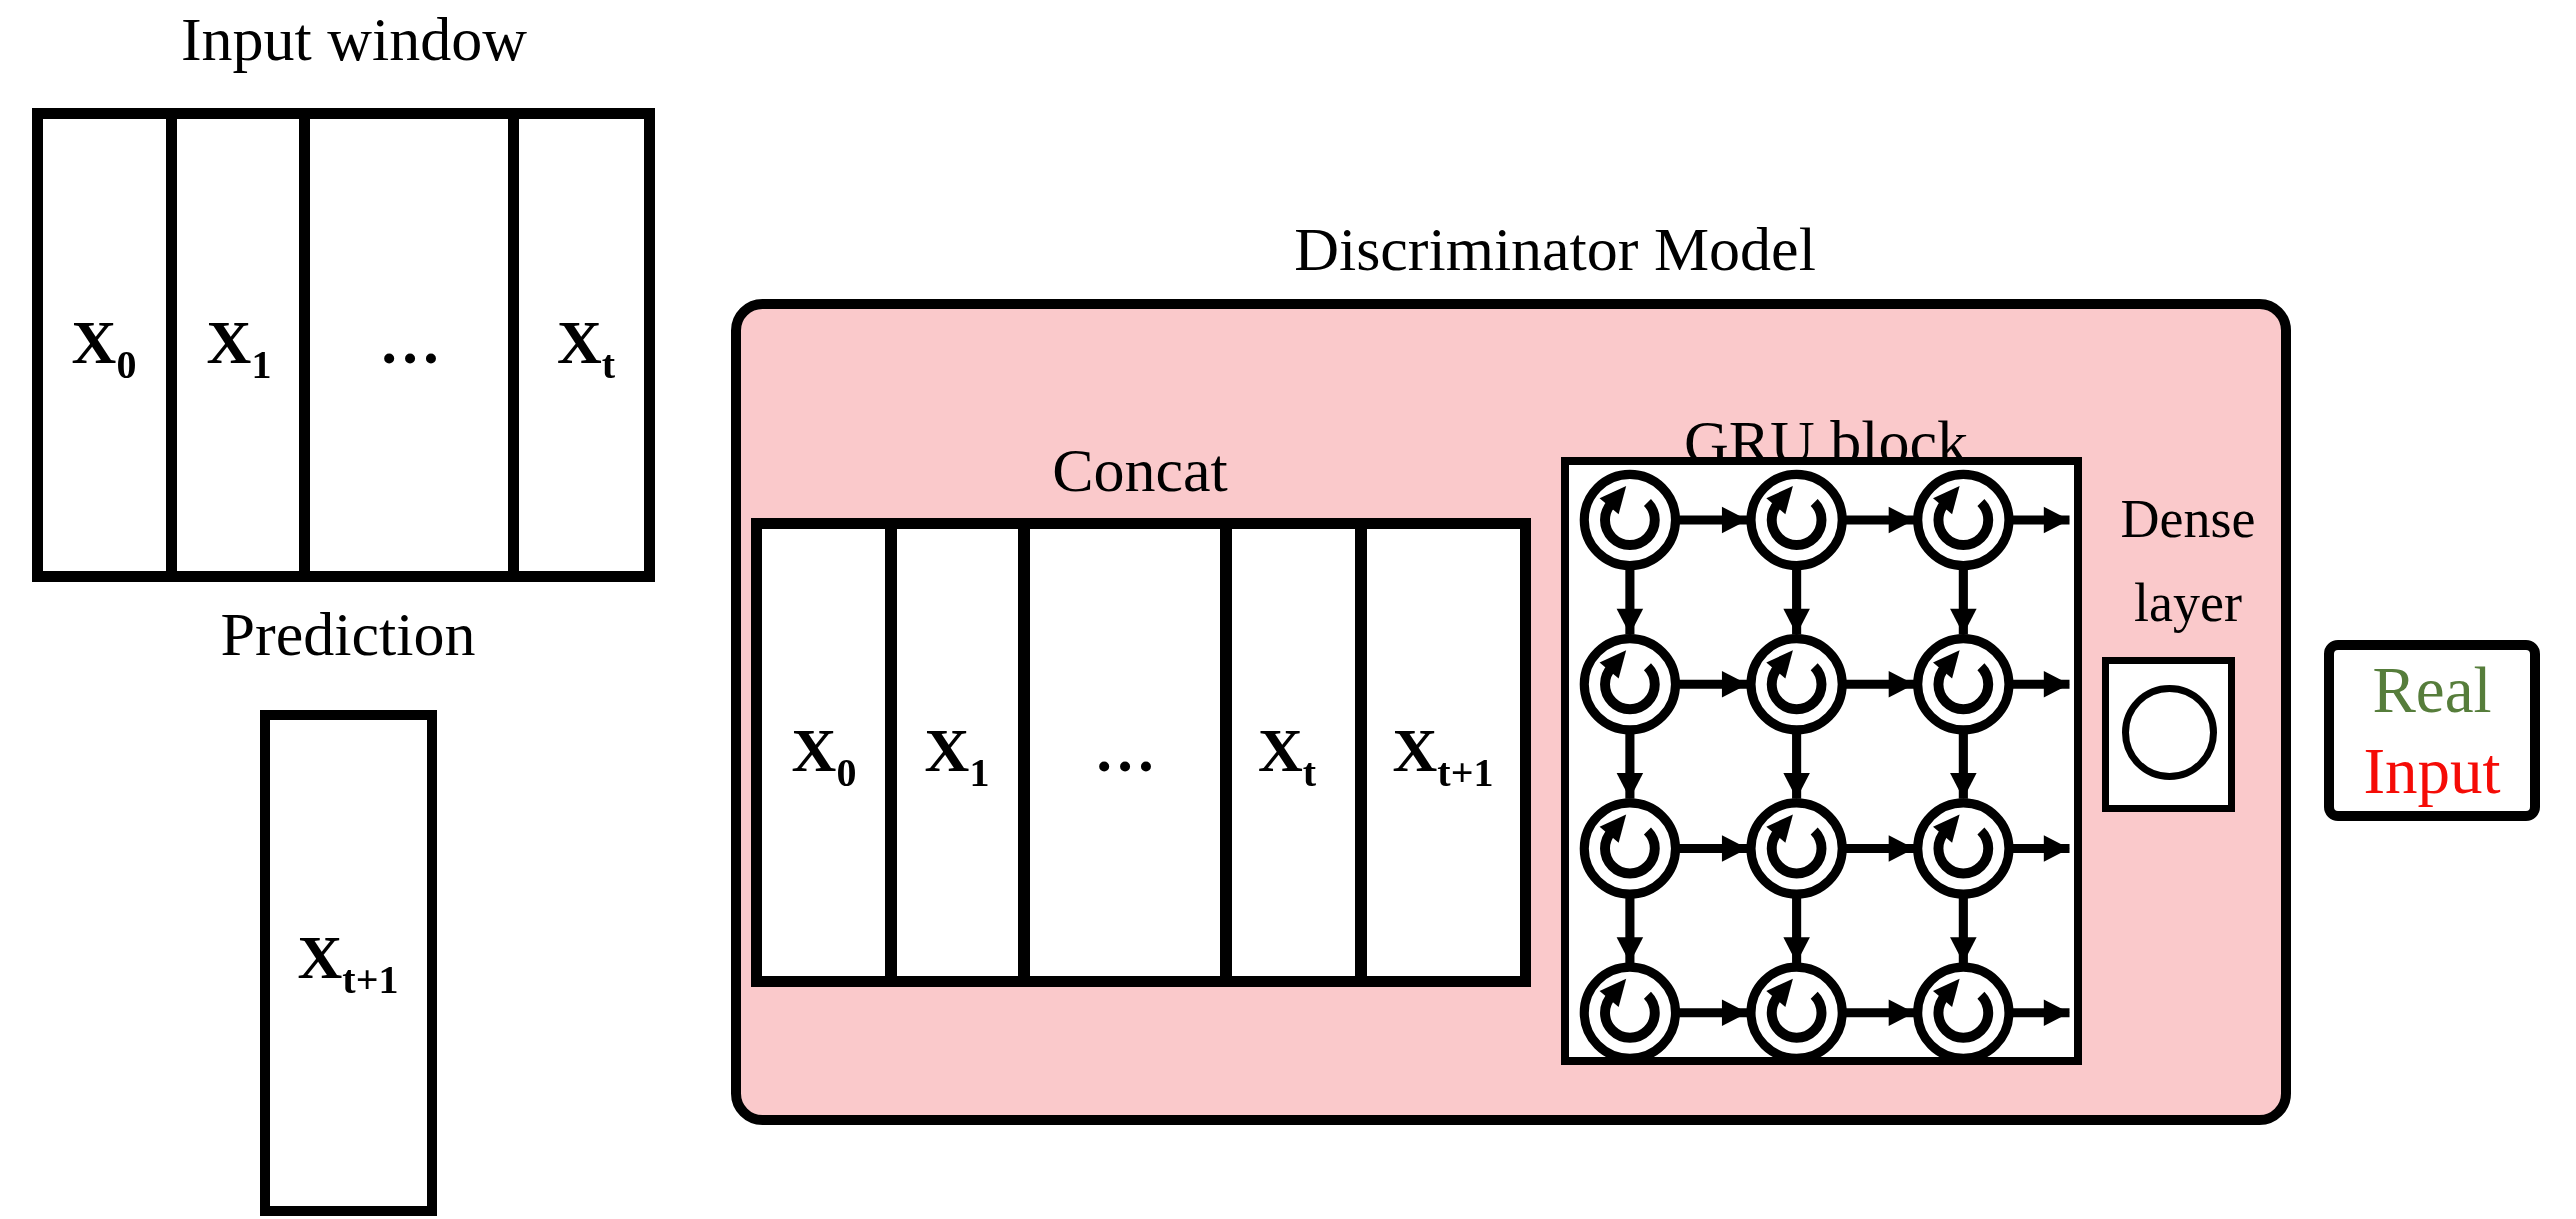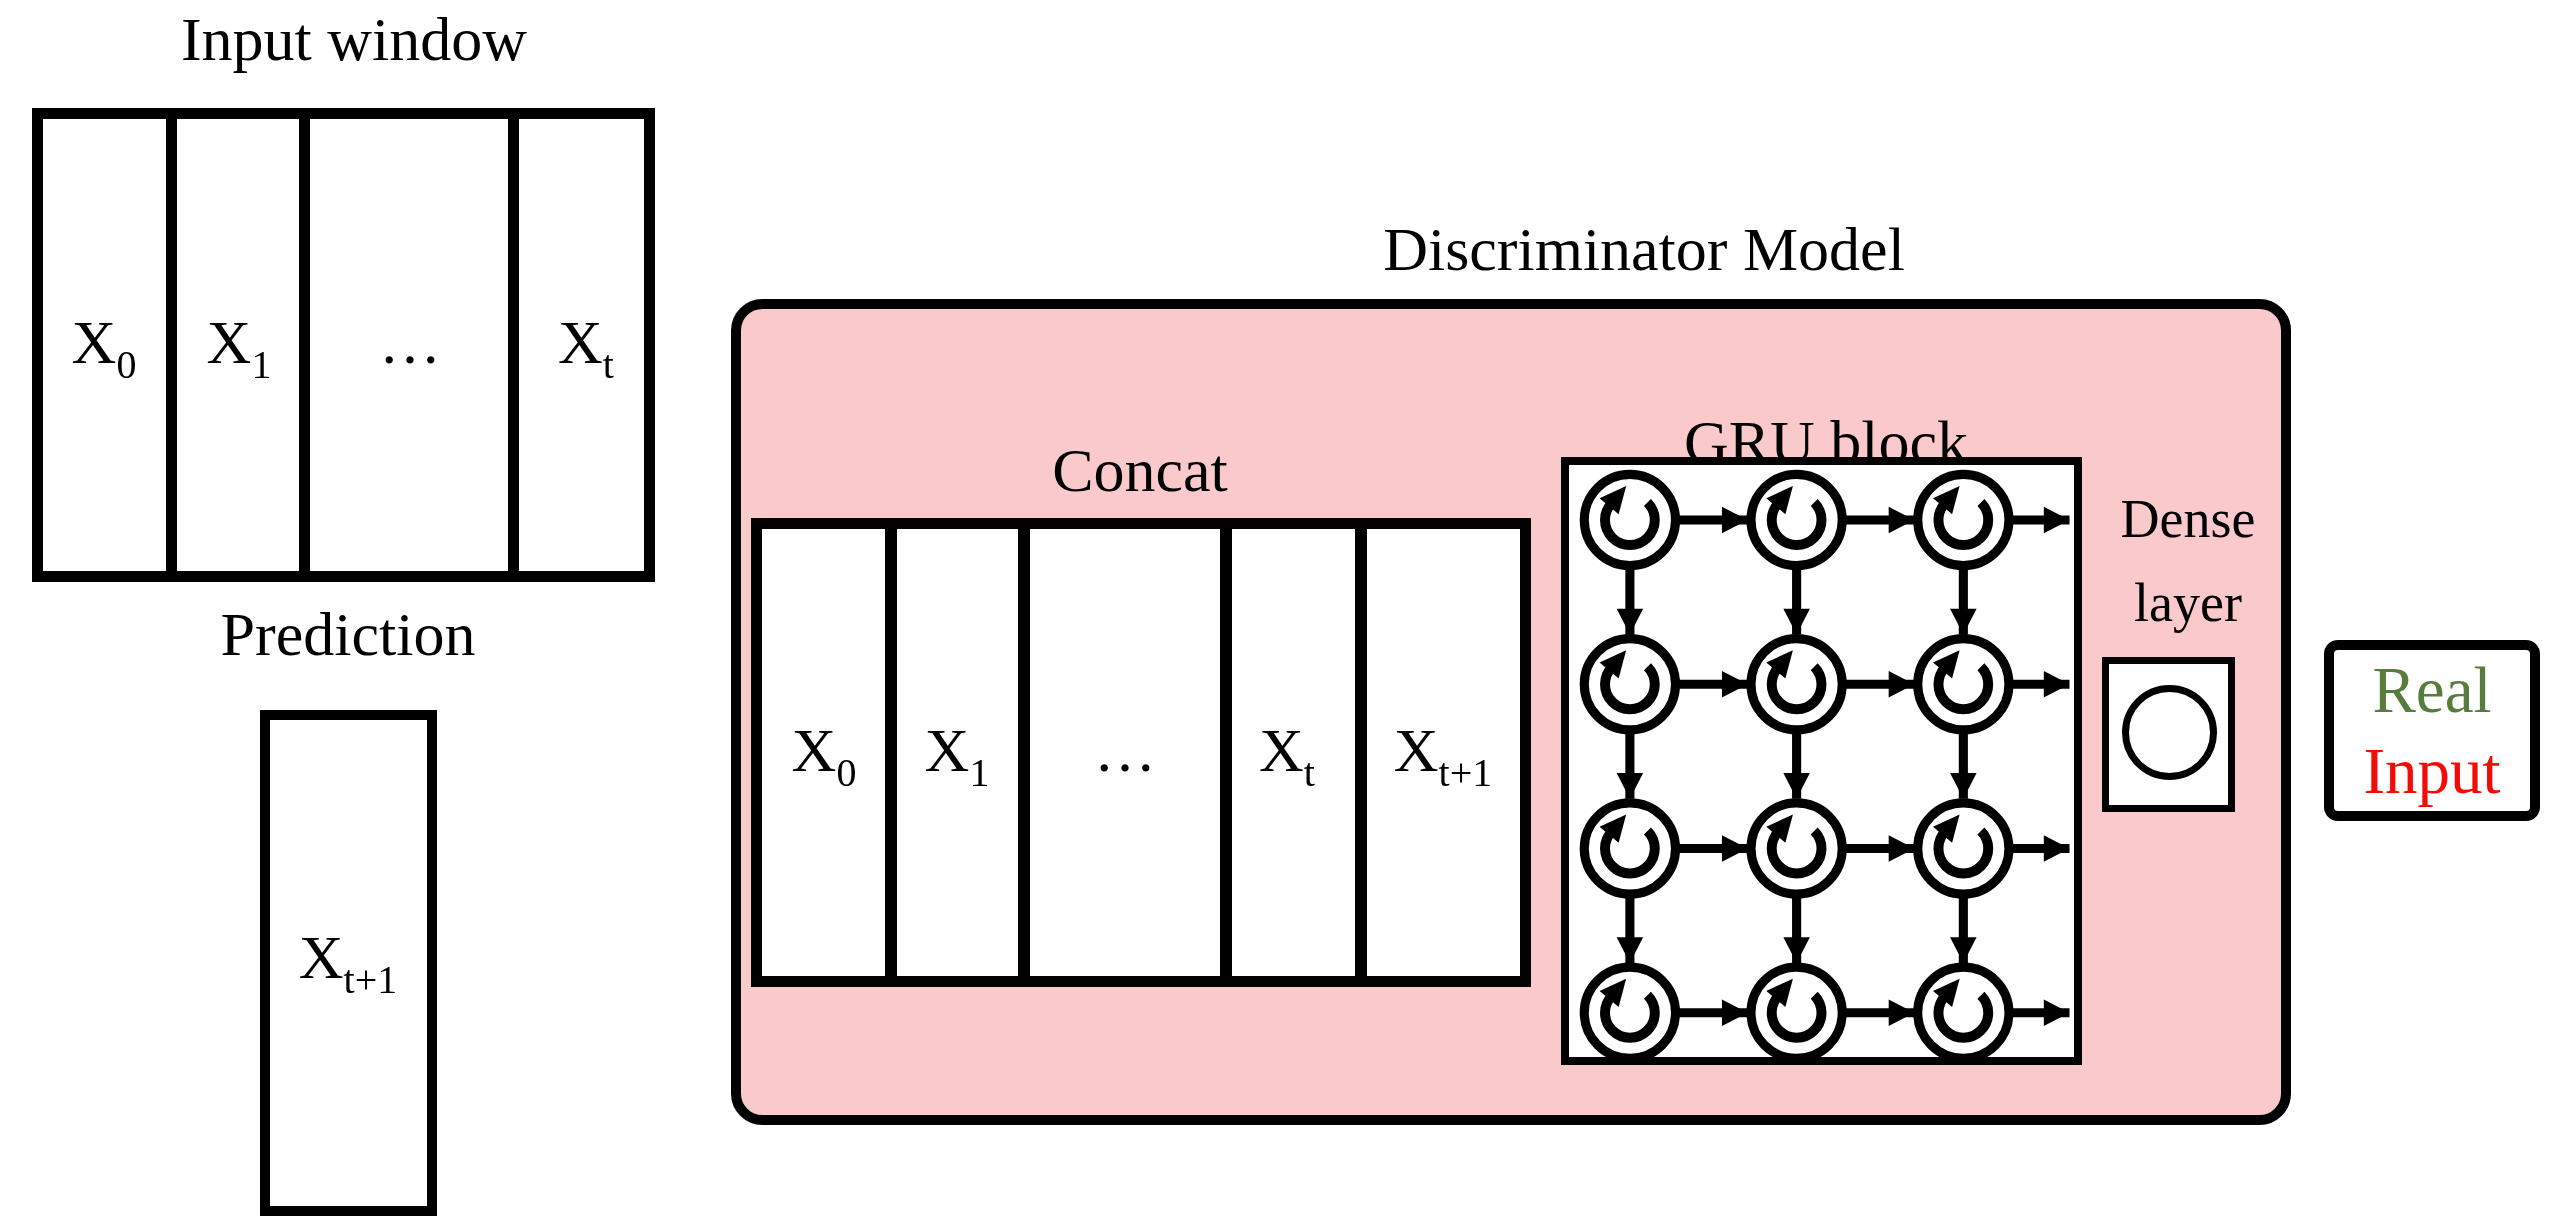--- a/index.html
+++ b/index.html
@@ -6,21 +6,21 @@
   .stage{
     position:relative;width:2576px;height:1220px;background:#fff;overflow:hidden;
     font-family:"Liberation Serif","DejaVu Serif",serif;color:#000;
   }
   .lbl{
     position:absolute;transform:translate(-50%,-50%);
     font-size:62px;line-height:1.1;white-space:nowrap;text-align:center;
   }
   .cell-lbl{
     position:absolute;transform:translate(-50%,-50%);
-    font-size:62px;line-height:1.1;white-space:nowrap;
+    font-size:62px;line-height:1.1;white-space:nowrap;font-weight:bold;
   }
   .xsub{font-size:40px;vertical-align:-15px;letter-spacing:0;}
   .box{position:absolute;border:11.6px solid #000;background:#fff;box-sizing:border-box;}
   .vdiv{position:absolute;top:0;bottom:0;width:11.6px;background:#000;}
   .panel{
     position:absolute;left:731px;top:299px;width:1560px;height:826px;
     border:10.8px solid #000;border-radius:31.5px;background:#FAC9CB;box-sizing:border-box;
   }
   .input-box{left:31.5px;top:108px;width:623px;height:474px;}
   .pred-box{left:260px;top:710px;width:177px;height:506px;border-width:10.8px;}
@@ -60,21 +60,21 @@
   </div>
   <div class="cell-lbl" style="left:104px;top:347px;"><span>X</span><span class="xsub">0</span></div>
   <div class="cell-lbl" style="left:239px;top:347px;"><span>X</span><span class="xsub">1</span></div>
   <div class="cell-lbl" style="left:410px;top:342px;"><span>…</span></div>
   <div class="cell-lbl" style="left:586px;top:347px;"><span>X</span><span class="xsub">t</span></div>
 
   <div class="lbl" style="left:348px;top:634px;">Prediction</div>
   <div class="box pred-box"></div>
   <div class="cell-lbl" style="left:348px;top:962px;"><span>X</span><span class="xsub">t+1</span></div>
 
-  <div class="lbl" style="left:1644px;top:249px;">Discriminator Model</div>
+  <div class="lbl" style="left:1555px;top:249px;">Discriminator Model</div>
   <div class="panel"></div>
 
   <div class="lbl" style="left:1140px;top:470px;">Concat</div>
   <div class="box concat-box">
     <div class="vdiv" style="left:123px;"></div>
     <div class="vdiv" style="left:256px;"></div>
     <div class="vdiv" style="left:458px;"></div>
     <div class="vdiv" style="left:593px;"></div>
   </div>
   <div class="cell-lbl" style="left:824px;top:755px;"><span>X</span><span class="xsub">0</span></div>

